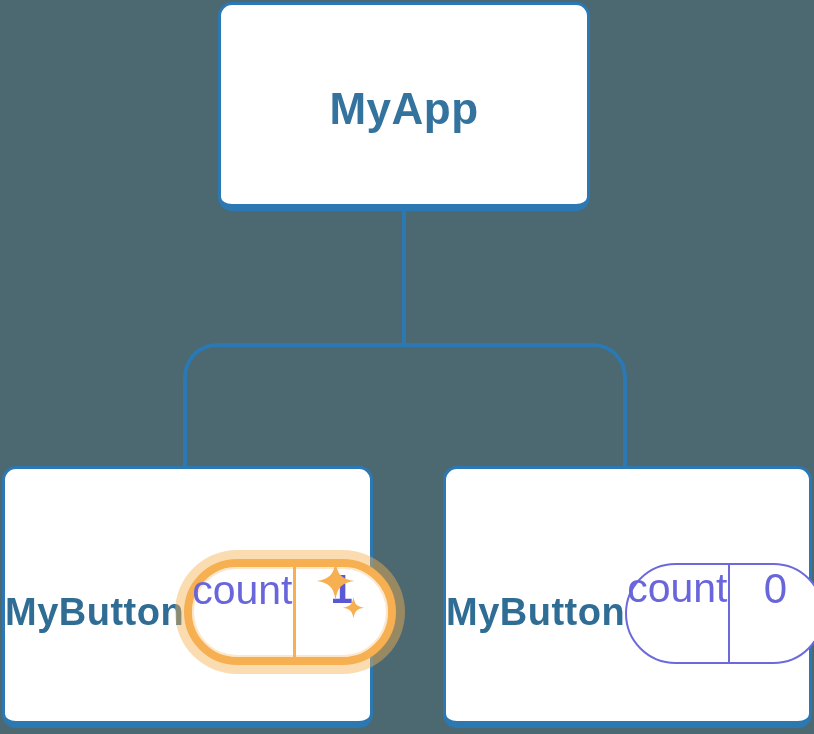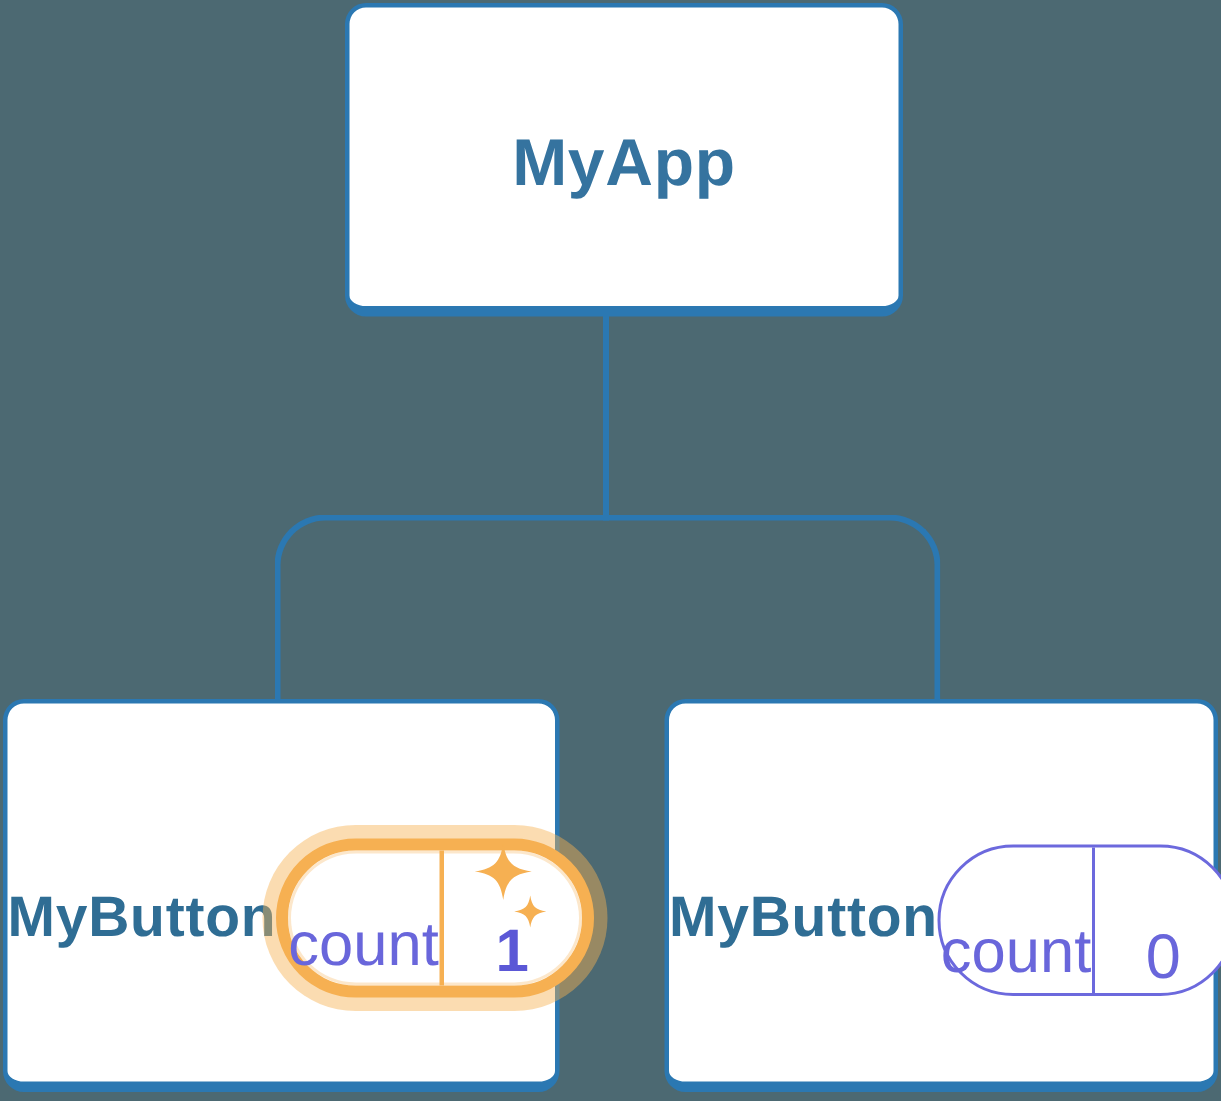--- a/index.html
+++ b/index.html
@@ -15,21 +15,21 @@
   
   .node {
     position: absolute;
     background: #ffffff;
     border: 3px solid #2B78B2;
     border-bottom-width: 7px;
     border-radius: 14px;
     box-sizing: border-box;
   }
   .node-root {
-    left: 230px; top: 2px; width: 372px; height: 209px;
+    left: 218px; top: 2px; width: 372px; height: 209px;
     display: flex; align-items: center; justify-content: center;
   }
   .node-child {
     top: 466px; width: 371px; height: 262px;
     display: flex; flex-direction: row; align-items: center;
   }
   .node-child-left  { left: 2px; }
   .node-child-right { left: 443px; width: 369px; }
 
   .root-label {
@@ -70,21 +70,21 @@
     border: 2px solid #6C69DD;
   }
   .pill-highlight {
     margin-top: 33px;
     width: 283px; height: 106px;
     border: 8px solid #F6B052;
     box-shadow: 0 0 0 9px rgba(246,177,82,0.45),
                 inset 0 0 0 2px rgba(246,176,82,0.30);
   }
   .pill-section {
-    display: flex; align-items: flex-end; justify-content: center;
+    display: flex; align-items: flex-start; justify-content: center;
   }
   .pill-label-section { flex: 1 1 auto; }
   .pill-value-section { width: 92px; flex: 0 0 auto; }
   .pill-plain     .pill-value-section { border-left: 2px solid #6C69DD; }
   .pill-highlight .pill-value-section { border-left: 3px solid #F6B052; }
 
   .state-name  { font-size: 41px; color: #6966DB; padding-bottom: 4px; }
   .state-value { font-size: 42px; color: #6966DB; }
   .state-value-bold { font-size: 40px; font-weight: 700; color: #5B58D6; }
 

